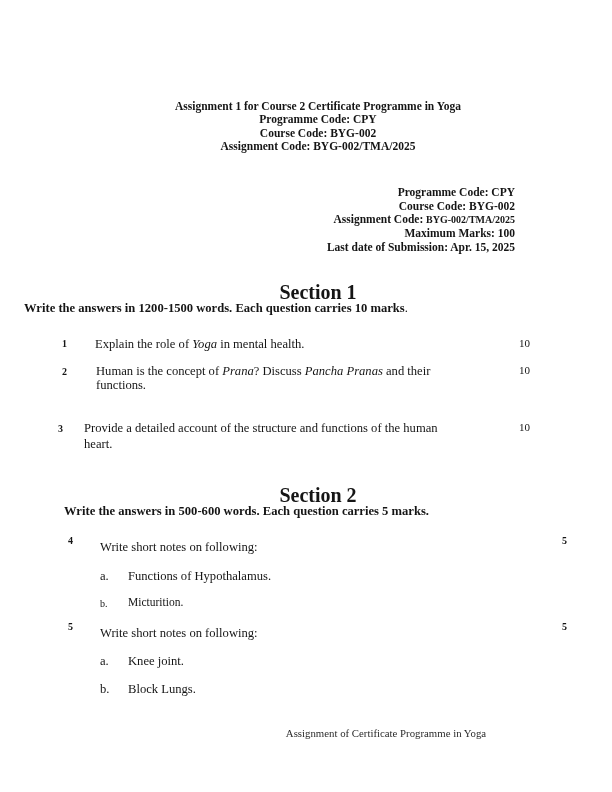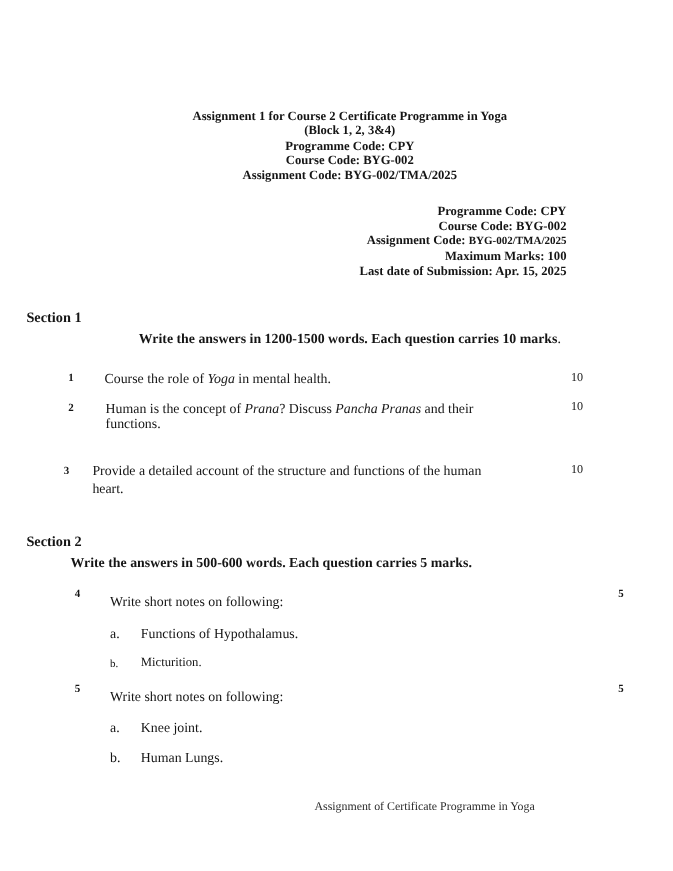--- a/index.html
+++ b/index.html
@@ -26,28 +26,29 @@
     top: 186px; right: 52px;
     text-align: right;
     font-weight: bold;
     font-size: 11.5px;
     line-height: 13.7px;
   }
   .meta-small { font-size: 10px; }
 
   .section-title {
     left: 24px; width: 588px;
+    text-align: center;
     font-weight: bold;
-    font-size: 13px;
+    font-size: 20px;
   }
   .section-sub {
     font-weight: bold;
     font-size: 12.6px;
   }
-  .sub-center { left: 24px; width: 588px; text-align: center; }
+  .sub-center { left: 24px; width: 588px; }
   .plain { font-weight: normal; }
 
   .qnum {
     font-weight: bold;
     font-size: 10px;
   }
   .qtext {
     font-size: 12.6px;
     line-height: 14px;
   }
@@ -66,40 +67,39 @@
     color: #2b2b2b;
   }
 </style>
 </head>
 <body>
 
 <div class="page">
 
   <div class="abs header-block">
     <div>Assignment 1 for Course 2 Certificate Programme in Yoga</div>
-    <div>(Block 1, 2, 3&amp;4)</div>
     <div>Programme Code: CPY</div>
     <div>Course Code: BYG-002</div>
     <div>Assignment Code: BYG-002/TMA/2025</div>
   </div>
 
   <div class="abs meta-block">
     <div>Programme Code: CPY</div>
     <div>Course Code: BYG-002</div>
     <div><span>Assignment Code: </span><span class="meta-small">BYG-002/TMA/2025</span></div>
     <div>Maximum Marks: 100</div>
     <div>Last date of Submission: Apr. 15, 2025</div>
   </div>
 
   <div class="abs section-title" style="top:281px">Section 1</div>
   <div class="abs section-sub sub-center" style="top:301px"><span>Write the answers in 1200-1500 words. Each question carries 10 marks</span><span class="plain">.</span></div>
 
   <div>
     <span class="abs qnum" style="top:338px; left:62px">1</span>
-    <span class="abs qtext" style="top:337px; left:95px; width:400px"><span>Course the role of </span><span class="i">Yoga</span><span> in mental health.</span></span>
+    <span class="abs qtext" style="top:337px; left:95px; width:400px"><span>Explain the role of </span><span class="i">Yoga</span><span> in mental health.</span></span>
     <span class="abs qmarks" style="top:337px; left:519px">10</span>
   </div>
 
   <div>
     <span class="abs qnum" style="top:366px; left:62px">2</span>
     <span class="abs qtext" style="top:364px; left:96px; width:400px"><span>Human is the concept of </span><span class="i">Prana</span><span>? Discuss </span><span class="i">Pancha Pranas</span><span> and their</span><br><span>functions.</span></span>
     <span class="abs qmarks" style="top:364px; left:519px">10</span>
   </div>
 
   <div>
@@ -129,18 +129,18 @@
     <span class="abs qnum" style="top:621px; left:68px">5</span>
     <span class="abs qtext" style="top:626px; left:100px">Write short notes on following:</span>
     <span class="abs qnum" style="top:621px; left:562px">5</span>
   </div>
   <div>
     <span class="abs subitem-label" style="top:654px; left:100px">a.</span>
     <span class="abs subitem-text" style="top:654px; left:128px">Knee joint.</span>
   </div>
   <div>
     <span class="abs subitem-label" style="top:682px; left:100px">b.</span>
-    <span class="abs subitem-text" style="top:682px; left:128px">Human Lungs.</span>
+    <span class="abs subitem-text" style="top:682px; left:128px">Block Lungs.</span>
   </div>
 
   <div class="abs footer-text">Assignment of Certificate Programme in Yoga</div>
 
 </div>
 
 </body></html>

